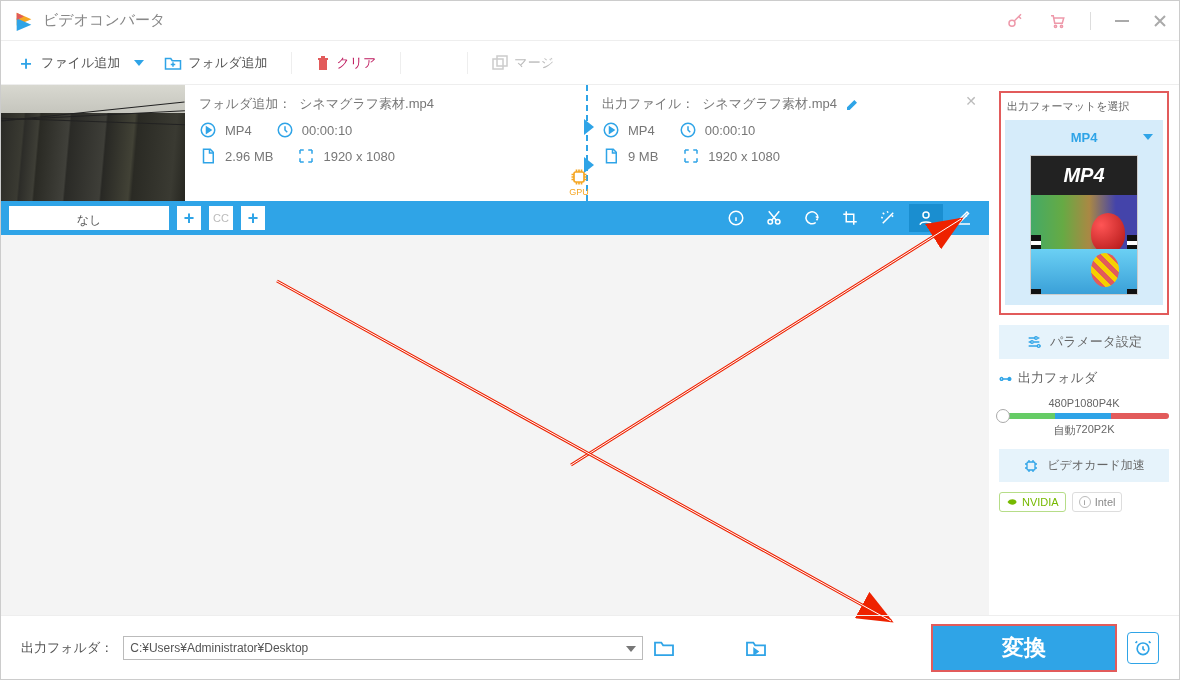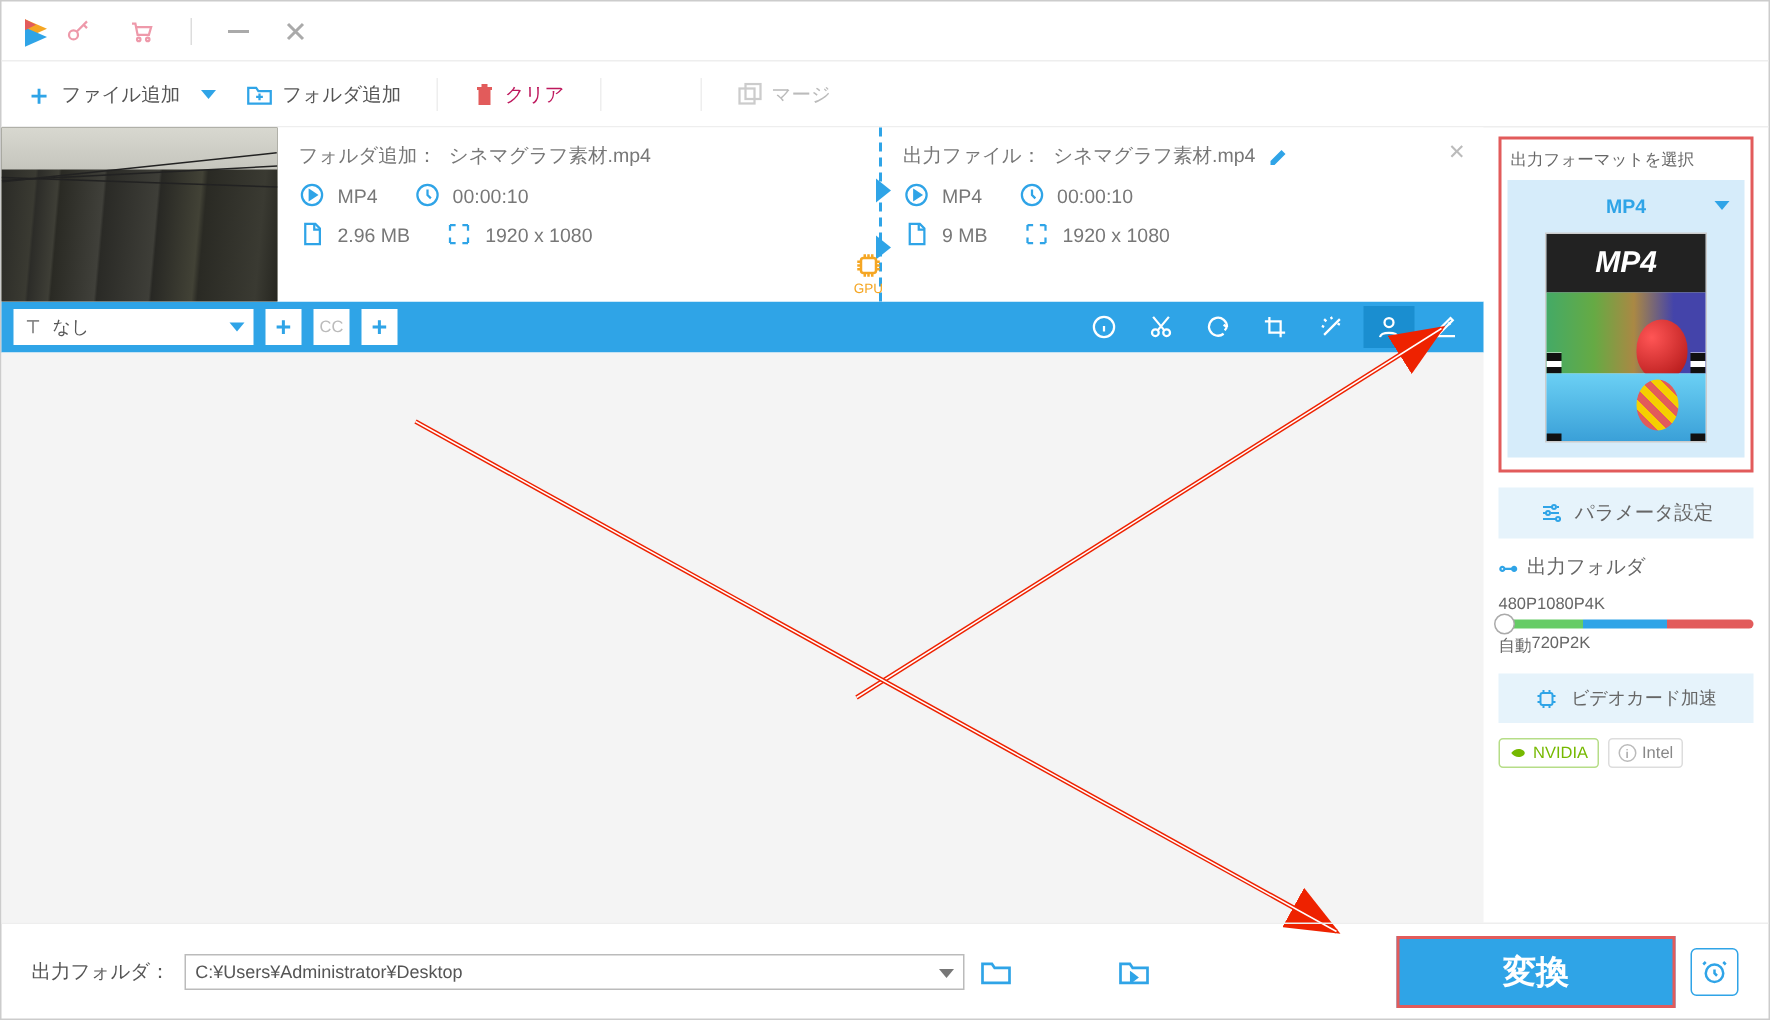--- a/index.html
+++ b/index.html
@@ -33,21 +33,21 @@
 .dv { width:1px; border-right:2px dashed #2fa4e7; position:relative; }
 .dv::before,.dv::after { content:""; position:absolute; width:0; height:0; left:-2px; }
 .dv::before { top:34px; border-top:8px solid transparent; border-bottom:8px solid transparent; border-left:10px solid #2fa4e7; }
 .dv::after { top:72px; border-top:8px solid transparent; border-bottom:8px solid transparent; border-left:10px solid #2fa4e7; }
 .frow { display:flex; align-items:center; gap:8px; color:#777; font-size:13px; }
 .frow2 { display:flex; gap:24px; }
 .mi { color:#2fa4e7; }
 .gpu { position:absolute; left:49%; bottom:4px; transform:translateX(-50%); text-align:center; font-size:9px; color:#f5a623; }
 .closex { position:absolute; top:8px; right:12px; color:#bbb; cursor:pointer; font-size:14px; }
 .editbar { height:34px; background:#2fa4e7; display:flex; align-items:center; padding:0 8px; gap:8px; }
-.dd { height:24px; background:#fff; display:flex; align-items:center; padding:0 6px; gap:6px; font-size:12px; color:#555; }
+.dd { height:24px; background:#fff; display:flex; align-items:center; padding:0 6px; gap:6px; font-size:12px; color:#555;flex-direction:column; }
 .dd .car { margin-left:auto; border-top-color:#2fa4e7; }
 .sqbtn { width:24px; height:24px; background:#fff; display:flex; align-items:center; justify-content:center; color:#2fa4e7; font-size:18px; font-weight:bold; cursor:pointer; }
 .tools { margin-left:auto; display:flex; gap:4px; }
 .tool { width:34px; height:28px; display:flex; align-items:center; justify-content:center; color:#fff; cursor:pointer; }
 .tool.sel { background:#1a8ed0; }
 .blank { flex:1; background:#f4f4f4; position:relative; }
 .side { width:190px; padding:6px 10px; display:flex; flex-direction:column; gap:10px; }
 .fmtbox { border:2px solid #e25b5b; padding:4px 4px 8px 4px; }
 .fmtlbl { font-size:11px; color:#666; padding:2px 2px 6px 2px; }
 .fmtsel { background:#d6ecfa; padding:10px 8px 10px 8px; text-align:center; position:relative; }
@@ -57,21 +57,21 @@
 .prev-top { height:40px; background:#222; color:#fff; display:flex; align-items:center; justify-content:center; font-size:20px; font-weight:bold; font-style:italic; }
 .prev-mid { height:54px; background:linear-gradient(90deg,#4a6 0%,#6a4 30%,#a84 55%,#44a 80%); position:relative; overflow:hidden; }
 .prev-mid .bal{ position:absolute; bottom:-4px; right:12px; width:34px; height:40px; border-radius:50% 50% 45% 45%; background:radial-gradient(circle at 30% 30%,#f55,#a11); }
 .prev-bot { height:46px; background:linear-gradient(180deg,#6bd0f4,#3aa0d8); position:relative; overflow:hidden; }
 .prev-bot .bal2{ position:absolute; top:4px; right:18px; width:28px; height:34px; border-radius:50%; background:repeating-linear-gradient(45deg,#f5d000 0 5px,#e25b5b 5px 10px); }
 .film { position:absolute; top:40px; bottom:0; left:0; width:10px; background:repeating-linear-gradient(#111 0 6px,#fff 6px 10px); }
 .film.r { left:auto; right:0; }
 .sbtn { background:#e6f3fb; padding:8px; display:flex; align-items:center; justify-content:center; gap:8px; color:#666; cursor:pointer; font-size:13px; }
 .qlbl { display:flex; align-items:center; gap:6px; font-size:13px; color:#666; }
 .slider { position:relative; height:42px; }
-.slrow { display:flex; justify-content:flex-start; font-size:11px; color:#666; }
+.slrow { display:flex; justify-content:center; font-size:11px; color:#666; }
 .slbar { height:6px; border-radius:3px; background:linear-gradient(90deg,#6c6 0%,#6c6 33%,#2fa4e7 33%,#2fa4e7 66%,#e25b5b 66%,#e25b5b 100%); position:relative; margin:4px 0; }
 .slknob { position:absolute; left:-3px; top:-4px; width:14px; height:14px; border-radius:50%; background:#fff; border:1px solid #aaa; }
 .gpubox { background:#e6f3fb; padding:8px; display:flex; align-items:center; justify-content:center; gap:8px; font-size:12px; color:#666; }
 .chips { display:flex; gap:6px; }
 .chip { border:1px solid #ddd; border-radius:3px; padding:3px 6px; font-size:11px; display:flex; align-items:center; gap:4px; color:#888; }
 .chip.nv { color:#76b900; border-color:#b6dd88; }
 .footer { position:absolute; bottom:0; left:0; right:0; height:64px; display:flex; align-items:center; padding:0 20px; gap:10px; border-top:1px solid #eee; }
 .outlbl { font-size:13px; color:#555; }
 .outpath { width:520px; height:24px; border:1px solid #bbb; padding:0 6px; font-size:12px; color:#555; display:flex; align-items:center; position:relative; }
 .outpath .car { position:absolute; right:6px; top:9px; border-top-color:#777; }
@@ -85,20 +85,21 @@
 <body>
 
 <div class="win">
 
   <div class="titlebar">
     <svg class="logo" viewBox="0 0 24 24">
         <path d="M4 3 L20 10 L4 17 Z" fill="#f5a623"></path>
         <path d="M4 9 L20 16 L4 23 Z" fill="#2fa4e7"></path>
         <path d="M4 3 L12 7 L4 11 Z" fill="#e25b5b"></path>
       </svg>
+    <div class="title">ビデオコンバータ</div>
     <div class="tb-right">
       <span class="icn">
           <svg width="18" height="18" viewBox="0 0 24 24" fill="none" stroke="#e9a" stroke-width="2">
             <circle cx="8" cy="15" r="4"></circle>
             <path d="M11 12 L20 3 M17 6 L20 9"></path>
           </svg>
         </span>
       <span class="icn">
           <svg width="18" height="18" viewBox="0 0 24 24" fill="none" stroke="#e9a" stroke-width="2">
             <path d="M4 5h3l2 10h10l2-7H8"></path>

